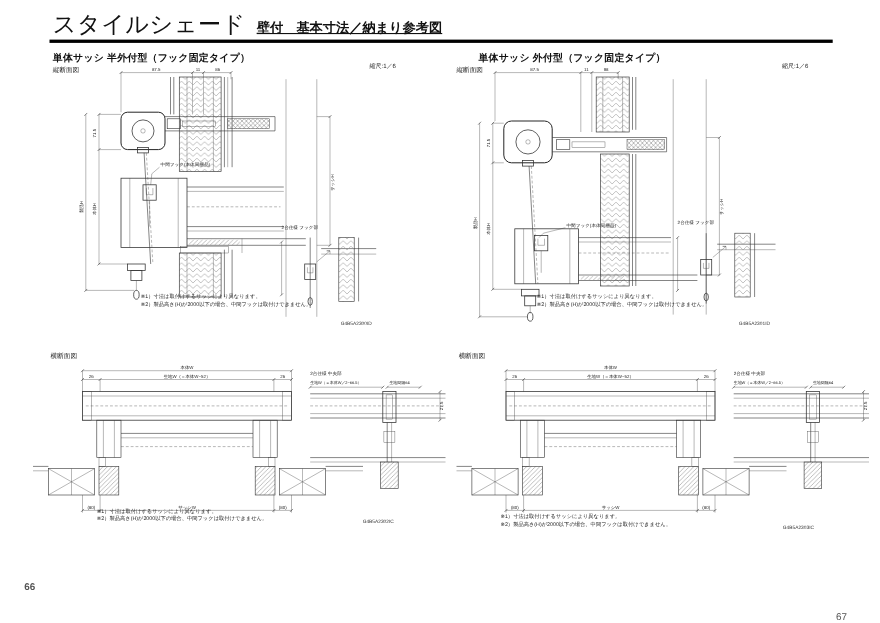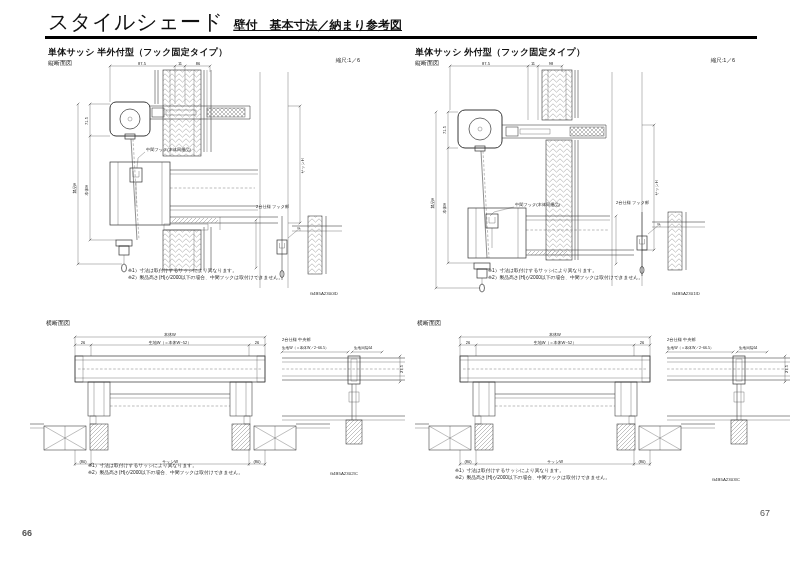--- a/index.html
+++ b/index.html
@@ -44,21 +44,21 @@
 
 <div class="abs" style="left:48px;top:8px;">
   <span class="title-main">スタイルシェード</span><span class="title-sub">壁付　基本寸法／納まり参考図</span>
 </div>
 <div class="abs rule" style="left:45px;top:36px;width:712px;height:3px;"></div>
 
 <div class="abs sec-head" style="left:48px;top:46px;">単体サッシ 半外付型（フック固定タイプ）</div>
 <div class="abs view-label" style="left:48px;top:59px;">縦断面図</div>
 <div class="abs scale" style="left:315px;top:57px;width:45px;">縮尺:1／6</div>
 
-<div class="abs sec-head" style="left:415px;top:46px;text-align:right;">単体サッシ 外付型（フック固定タイプ）</div>
+<div class="abs sec-head" style="left:435px;top:46px;text-align:right;">単体サッシ 外付型（フック固定タイプ）</div>
 <div class="abs view-label" style="left:415px;top:59px;">縦断面図</div>
 <div class="abs scale" style="left:690px;top:57px;width:45px;">縮尺:1／6</div>
 
 <div class="abs view-label" style="left:46px;top:319px;">横断面図</div>
 <div class="abs view-label" style="left:417px;top:319px;">横断面図</div>
 
 <svg class="abs" style="left:60px;top:58px;" width="310" height="247" viewBox="0 0 310 247">
   <g>
     <line class="tn" x1="200" y1="14" x2="200" y2="230"></line>
     <line class="tn" x1="228" y1="14" x2="228" y2="230"></line>
@@ -427,13 +427,13 @@
 <svg class="abs" style="left:415px;top:332px;" width="375" height="148" viewBox="0 0 375 148">
   <use href="#hsec"></use>
 </svg>
 <div class="abs notes" style="left:455px;top:468px;width:230px;">
   <div>※1）寸法は取付けするサッシにより異なります。</div>
   <div>※2）製品高さ(H)が2000以下の場合、中間フックは取付けできません。</div>
 </div>
 <div class="abs code" style="left:650px;top:477px;width:90px;">G4B5A2303IC</div>
 
 <div class="abs pageno" style="left:22px;top:528px;font-weight:bold;">66</div>
-<div class="abs pageno" style="left:760px;top:508px;">67</div>
+<div class="abs pageno" style="left:760px;top:556px;">67</div>
 
 </body></html>

